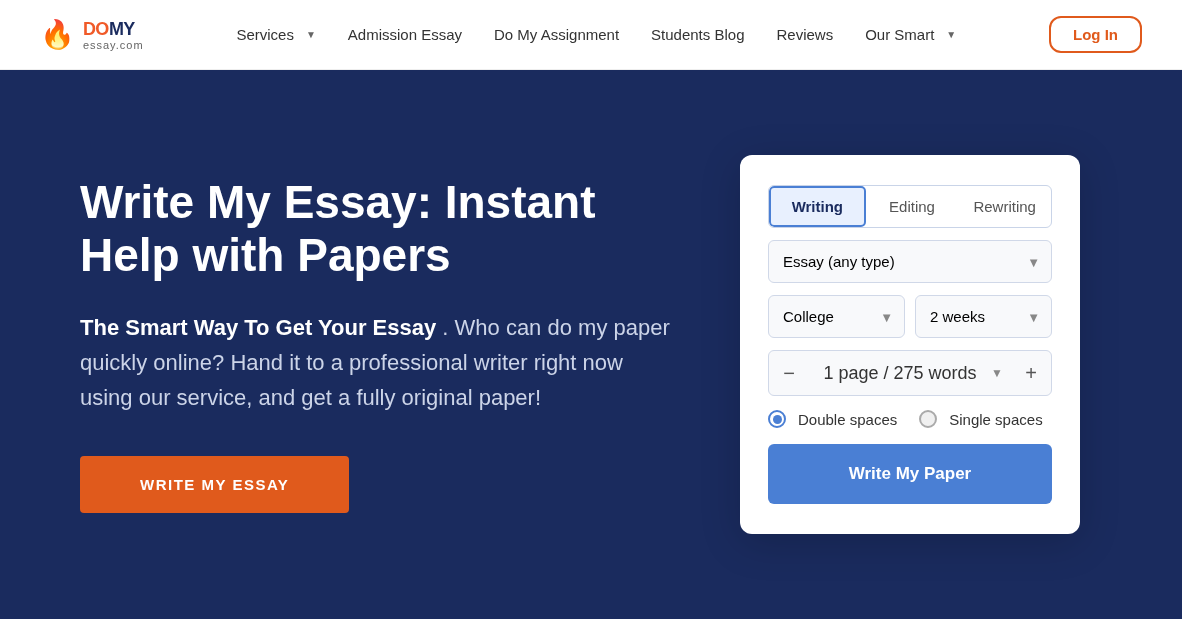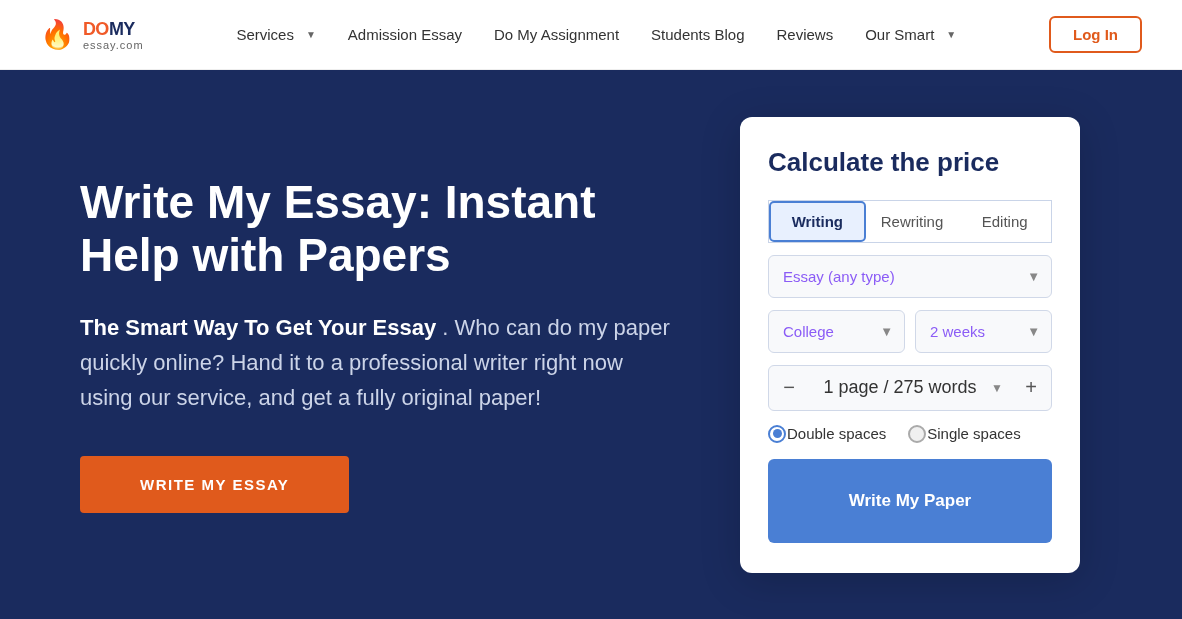--- a/index.html
+++ b/index.html
@@ -16,21 +16,21 @@
     .nav-logo-text { font-weight: 700; font-size: 18px; color: #1a2b5e; letter-spacing: -0.5px; }
     .nav-logo-text span { color: #f05a28; }
     .nav-links { display: flex; align-items: center; gap: 32px; }
     .nav-link {
       font-size: 15px; color: #333; text-decoration: none; cursor: pointer;
       display: flex; align-items: center; gap: 12px;
     }
     .nav-chevron { font-size: 10px; color: #666; }
     .nav-login-btn {
       border: 2px solid #e05a1c; color: #e05a1c; background: transparent;
-      padding: 8px 22px; border-radius: 6px; font-size: 15px; font-weight: 600;
+      padding: 8px 22px; border-radius: 12px; font-size: 15px; font-weight: 600;
       cursor: pointer;
     }
 
     
     .hero {
       background: #1a2b5e;
       min-height: 549px;
       display: flex; align-items: center;
       padding: 40px 80px 40px 80px;
       gap: 60px;
@@ -55,38 +55,38 @@
     .calc-card {
       background: #fff; border-radius: 12px;
       padding: 30px 28px; width: 340px; flex-shrink: 0;
       box-shadow: 0 8px 40px rgba(0,0,0,0.18);
     }
     .calc-title {
       font-size: 26px; font-weight: 700; color: #1a2b5e; margin-bottom: 22px;
     }
 
     
-    .calc-tabs { display: flex; gap: 0; margin-bottom: 12px; border: 1.5px solid #c9d4e8; border-radius: 0; overflow: hidden; }
+    .calc-tabs { display: flex; gap: 0; margin-bottom: 12px; border: 1.5px solid #c9d4e8; border-radius: 6px; overflow: hidden; }
     .calc-tab {
       flex: 1; padding: 10px 0; font-size: 15px; font-weight: 500;
       border: none; background: transparent; cursor: pointer; color: #555;
     }
     .calc-tab.active {
       background: #e8f0fe; color: #1a2b5e; font-weight: 600;
       border: 2px solid #4a7fd4; border-radius: 5px;
     }
 
     
     .calc-select-wrapper {
       position: relative; margin-bottom: 12px;
     }
     .calc-select {
       width: 100%; padding: 12px 48px 12px 14px;
       border: 1.5px solid #d0d8e8; border-radius: 6px;
-      font-size: 15px; color: #8b5cf6; background: #f8f9fb;
+      font-size: 15px; color: #000000; background: #f8f9fb;
       appearance: none; cursor: pointer;
     }
     .calc-select-arrow {
       position: absolute; right: 12px; top: 50%; transform: translateY(-50%);
       pointer-events: none; color: #888; font-size: 13px;
     }
 
     .calc-row-2 { display: flex; gap: 10px; margin-bottom: 12px; }
     .calc-row-2 .calc-select-wrapper { flex: 1; margin-bottom: 0; }
 
@@ -101,38 +101,38 @@
       font-size: 20px; color: #555; cursor: pointer; display: flex;
       align-items: center; justify-content: center;
     }
     .calc-counter-label {
       flex: 1; text-align: center; font-size: 18px; color: #333; font-weight: 500;
     }
     .calc-counter-chevron { color: #888; font-size: 12px; margin-right: 8px; }
 
     
     .calc-spacing { display: flex; align-items: center; gap: 22px; margin-bottom: 16px; }
-    .calc-radio-item { display: flex; align-items: center; gap: 1px; cursor: pointer; font-size: 15px; color: #333; }
+    .calc-radio-item { display: flex; align-items: center; gap: 12px; cursor: pointer; font-size: 15px; color: #333; }
     .radio-circle {
       width: 18px; height: 18px; border-radius: 50%;
       border: 2px solid #4a7fd4; display: flex; align-items: center; justify-content: center;
     }
     .radio-circle.checked { border-color: #4a7fd4; background: #fff; }
     .radio-circle.checked::after {
       content: ''; width: 9px; height: 9px; border-radius: 50%; background: #4a7fd4;
     }
     .radio-circle.unchecked { border-color: #aaa; background: #f0f0f0; }
 
     
     .calc-price { text-align: right; font-size: 22px; font-weight: 700; color: #1a2b5e; margin-bottom: 14px; }
     .calc-price .flame { font-size: 20px; }
 
     
     .calc-submit {
-      width: 100%; padding: 32px; background: #4a7fd4; color: #fff;
+      width: 100%; padding: 20px; background: #4a7fd4; color: #fff;
       border: none; border-radius: 6px; font-size: 17px; font-weight: 700;
       cursor: pointer;
     }
   </style>
 </head>
 <body>
 
 <nav class="navbar">
   <a class="nav-logo" href="#">
     <span class="nav-logo-icon">🔥</span>
@@ -171,27 +171,26 @@
   <div class="hero-left">
     <h1 class="hero-title">Write My Essay: Instant Help with Papers</h1>
     <p class="hero-desc">
       <strong>The Smart Way To Get Your Essay</strong>
       <span>. Who can do my paper quickly online? Hand it to a professional writer right now using our service, and get a fully original paper!</span>
     </p>
     <button class="hero-cta-btn">WRITE MY ESSAY</button>
   </div>
 
   <div class="calc-card">
-    <div class="calc-title">Calculate the price</div>
 
     
     <div class="calc-tabs">
       <button class="calc-tab active">Writing</button>
+      <button class="calc-tab">Editing</button>
       <button class="calc-tab">Rewriting</button>
-      <button class="calc-tab">Editing</button>
     </div>
 
     
     <div class="calc-select-wrapper">
       <select class="calc-select">
         <option>Essay (any type)</option>
         <option>Research Paper</option>
         <option>Term Paper</option>
         <option>Coursework</option>
         <option>Book Review</option>

